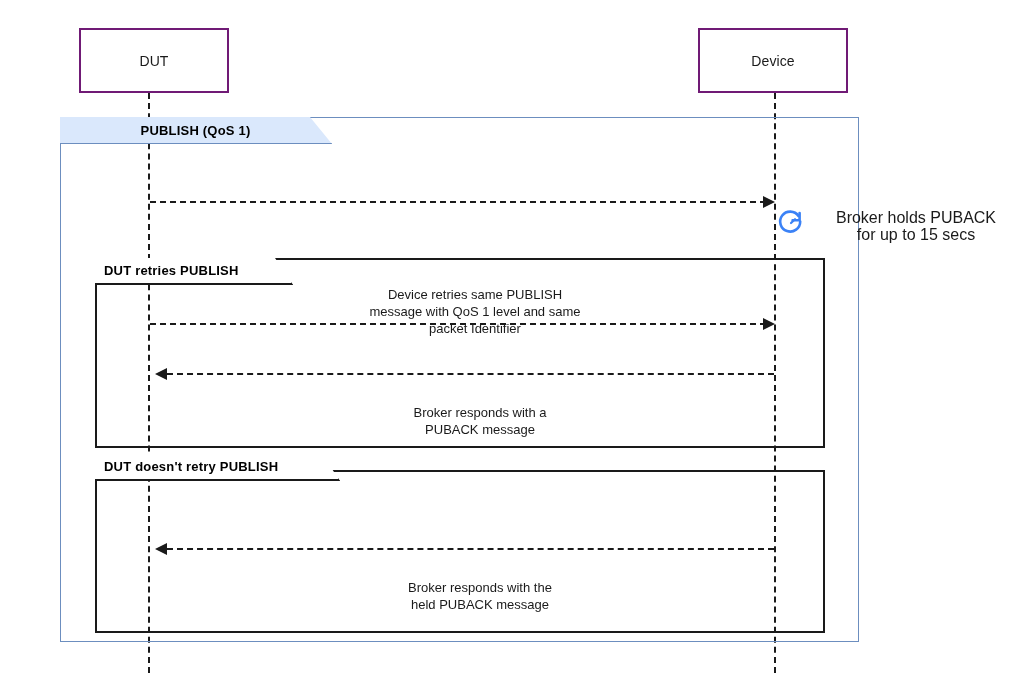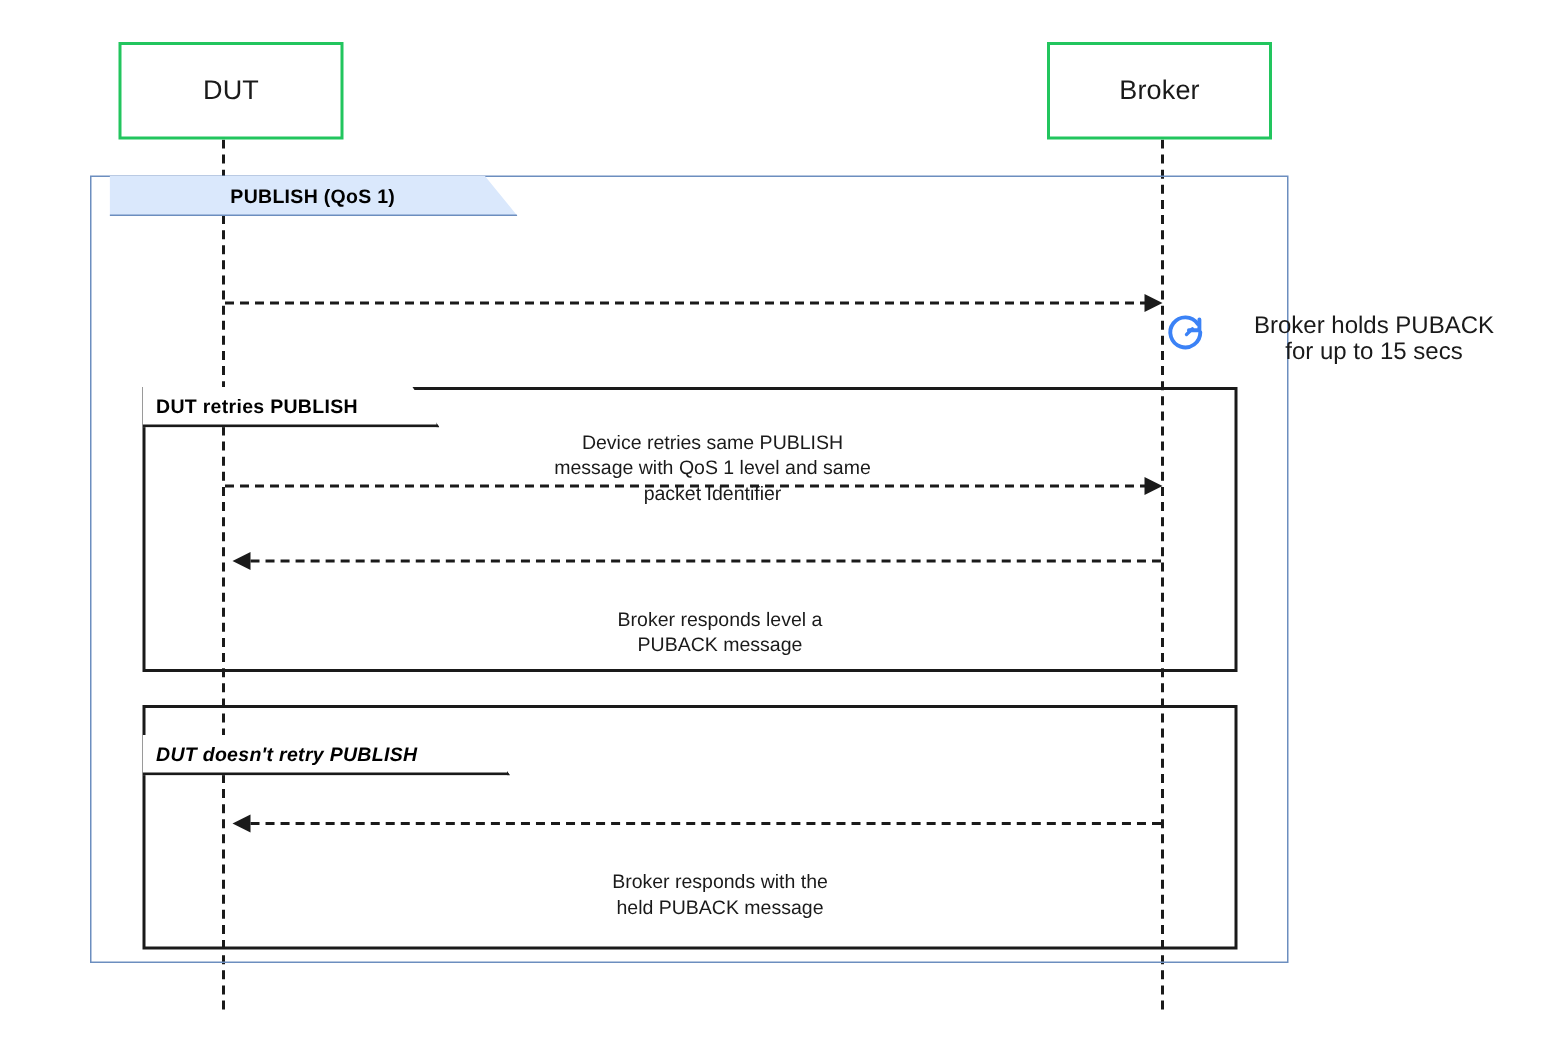--- a/index.html
+++ b/index.html
@@ -17,25 +17,25 @@
     height: 693px;
     background: #ffffff;
     overflow: hidden;
   }
 
   
   .participant {
     position: absolute;
     box-sizing: border-box;
     background: #ffffff;
-    border: 2px solid #22c55e;
+    border: 2px solid #701a75;
     display: flex;
     align-items: center;
     justify-content: center;
-    font-size: 18px;
+    font-size: 14px;
     color: #1a1a1a;
     letter-spacing: .1px;
   }
 
   
   .lifeline {
     position: absolute;
     width: 0;
     border-left: 2px dashed #1a1a1a;
   }
@@ -55,21 +55,20 @@
     border-top: none;
     border-left: none;
     color: #000000;
     font-size: 13px;
     font-weight: bold;
     display: flex;
     align-items: center;
     justify-content: center;
     clip-path: polygon(0 0, calc(100% - 22px) 0, 100% 100%, 0 100%);
     letter-spacing: .2px;
-    margin-left: 13px;
   }
 
   
   .frame-inner {
     position: absolute;
     box-sizing: border-box;
     border: 2px solid #1a1a1a;
     background: transparent;
   }
   .frame-label-inner {
@@ -140,21 +139,21 @@
 <div id="canvas">
 
   <div class="lifeline" style="left:148px; top:93px; height:580px;"></div>
   <div class="lifeline" style="left:774px; top:93px; height:580px;"></div>
 
   <div class="participant" style="left:79px; top:28px; width:150px; height:65px;">
     <span>DUT</span>
   </div>
 
   <div class="participant" style="left:698px; top:28px; width:150px; height:65px;">
-    <span>Broker</span>
+    <span>Device</span>
   </div>
 
   <div class="frame-outer" style="left:60px; top:117px; width:799px; height:525px;"></div>
   <div class="frame-label-outer" style="left:60px; top:117px; width:272px; height:27px;">
     <span>PUBLISH (QoS 1)</span>
   </div>
 
   <div class="msg" style="left:150px; top:201px; width:616px;"></div>
   <div class="arrowhead right" style="left:763px; top:196px;"></div>
 
@@ -179,26 +178,26 @@
     <div style="white-space:pre-line;margin-top:24px;">Device retries same PUBLISH
 message with QoS 1 level and same
 packet Identifier</div>
   </div>
   <div class="msg" style="left:150px; top:323px; width:616px;"></div>
   <div class="arrowhead right" style="left:763px; top:318px;"></div>
 
   <div class="msg" style="left:167px; top:373px; width:607px;"></div>
   <div class="arrowhead left" style="left:155px; top:368px;"></div>
   <div class="caption" style="left:340px; top:404px; width:280px;">
-    <div style="white-space:pre-line;">Broker responds level a
+    <div style="white-space:pre-line;">Broker responds with a
 PUBACK message</div>
   </div>
 
   <div class="frame-inner" style="left:95px; top:470px; width:730px; height:163px;"></div>
-  <div class="frame-label-inner" style="left:95px; top:490px; width:245px; height:27px;font-style:italic;">
+  <div class="frame-label-inner" style="left:95px; top:454px; width:245px; height:27px;">
     <span>DUT doesn't retry PUBLISH</span>
   </div>
 
   <div class="msg" style="left:167px; top:548px; width:607px;"></div>
   <div class="arrowhead left" style="left:155px; top:543px;"></div>
   <div class="caption" style="left:340px; top:579px; width:280px;">
     <div style="white-space:pre-line;">Broker responds with the
 held PUBACK message</div>
   </div>
 

